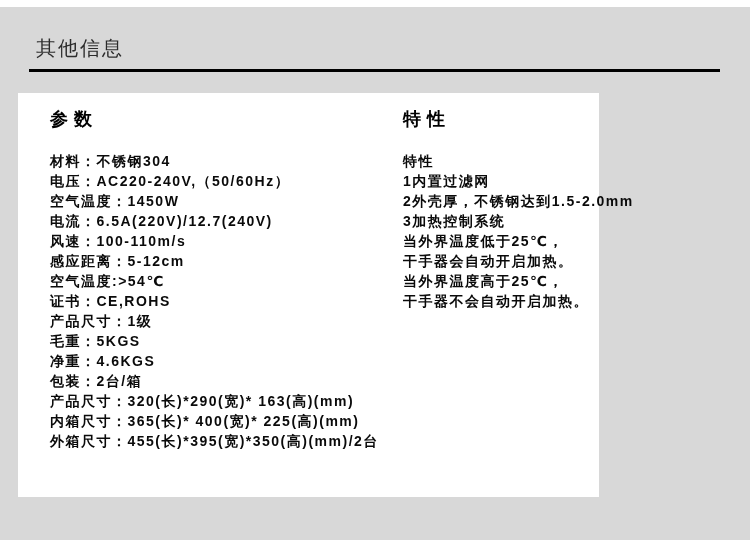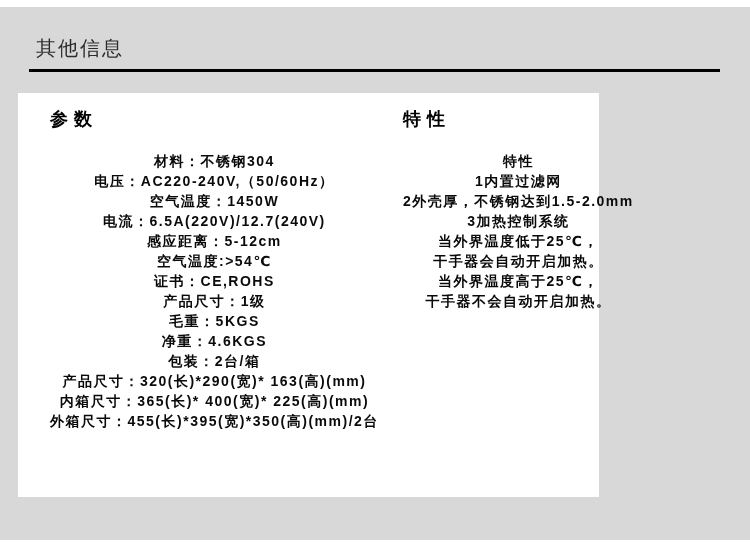--- a/index.html
+++ b/index.html
@@ -71,21 +71,20 @@
   .lines {
     margin-top: 22px;
   }
   .line {
     font-size: 14px;
     line-height: 20px;
     font-weight: 700;
     color: #0a0a0a;
     letter-spacing: 1.5px;
     white-space: nowrap;
-    text-align: center;
   }
 </style>
 </head>
 <body>
 
 <div class="gray-band">
 
   <div class="section-header">
     <h1 class="section-title">其他信息</h1>
   </div>
@@ -93,20 +92,21 @@
 
   <div class="info-card">
 
     <section class="col col-left">
       <h2 class="col-heading">参数</h2>
       <div class="lines">
         <div class="line">材料：不锈钢304</div>
         <div class="line">电压：AC220-240V,（50/60Hz）</div>
         <div class="line">空气温度：1450W</div>
         <div class="line">电流：6.5A(220V)/12.7(240V)</div>
+        <div class="line">风速：100-110m/s</div>
         <div class="line">感应距离：5-12cm</div>
         <div class="line">空气温度:&gt;54℃</div>
         <div class="line">证书：CE,ROHS</div>
         <div class="line">产品尺寸：1级</div>
         <div class="line">毛重：5KGS</div>
         <div class="line">净重：4.6KGS</div>
         <div class="line">包装：2台/箱</div>
         <div class="line">产品尺寸：320(长)*290(宽)* 163(高)(mm)</div>
         <div class="line">内箱尺寸：365(长)* 400(宽)* 225(高)(mm)</div>
         <div class="line">外箱尺寸：455(长)*395(宽)*350(高)(mm)/2台</div>

